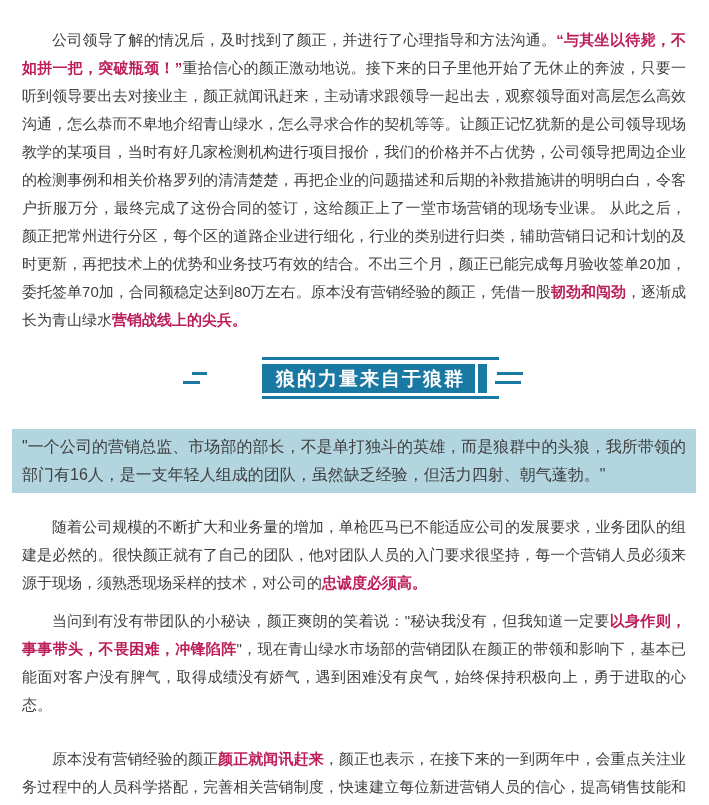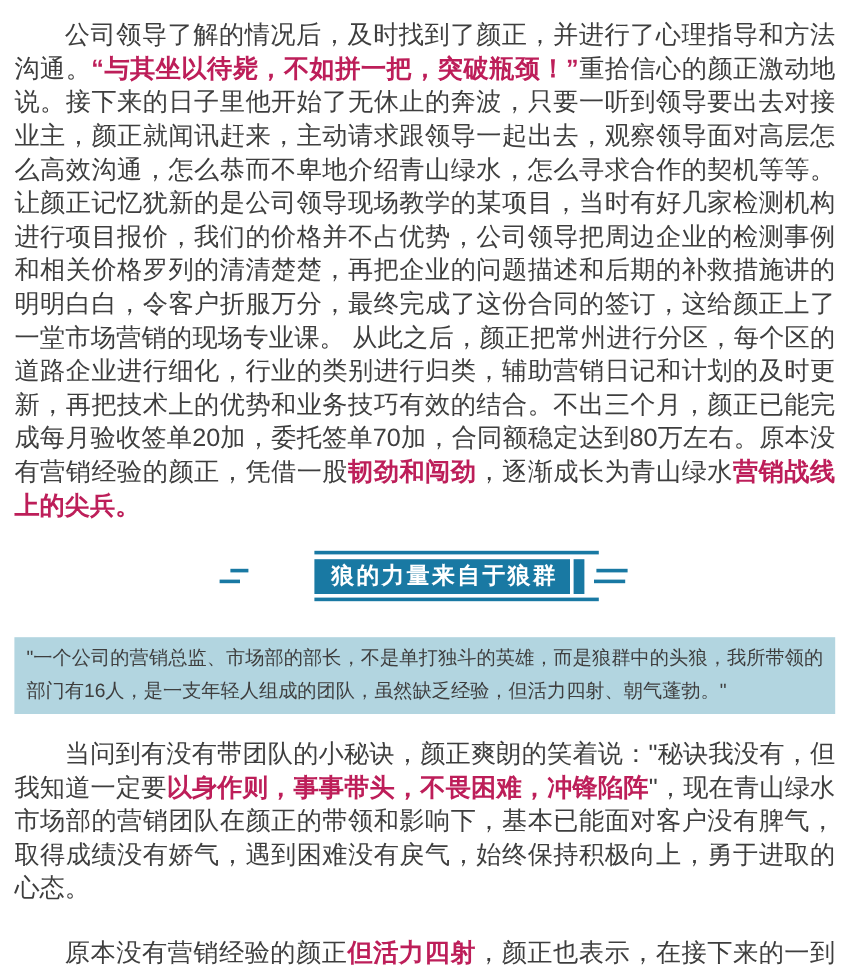--- a/index.html
+++ b/index.html
@@ -11,22 +11,22 @@
   *{ box-sizing:border-box; }
   html,body{ margin:0; padding:0; }
   body{
     width:709px;
     min-height:805px;
     background:#ffffff;
     font-family:"Liberation Sans","DejaVu Sans",sans-serif;
   }
   .article{ padding:16px 13px 12px 12px; }
   .para{
-    margin:0;
-    font-size:21px;
+    margin:10px;
+    font-size:15px;
     line-height:28px;
     color:var(--ink);
     text-align:justify;
     text-indent:2em;
   }
   .para.gap-top{ margin-top:26px; }
   .em{ color:var(--accent); font-weight:700; }
 
   
   .banner{
@@ -90,18 +90,19 @@
         <div class="strip-gap"></div>
         <div class="strip"></div>
       </div>
       <div class="hline bottom"></div>
     </div>
     <span class="dash dash-right"></span>
   </div>
 
   <blockquote class="quote">"一个公司的营销总监、市场部的部长，不是单打独斗的英雄，而是狼群中的头狼，我所带领的部门有16人，是一支年轻人组成的团队，虽然缺乏经验，但活力四射、朝气蓬勃。"</blockquote>
 
+  <p class="para"><span>随着公司规模的不断扩大和业务量的增加，单枪匹马已不能适应公司的发展要求，业务团队的组建是必然的。很快颜正就有了自己的团队，他对团队人员的入门要求很坚持，每一个营销人员必须来源于现场，须熟悉现场采样的技术，对公司的</span><span class="em">忠诚度必须高。</span></p>
 
   <p class="para"><span>当问到有没有带团队的小秘诀，颜正爽朗的笑着说："秘诀我没有，但我知道一定要</span><span class="em">以身作则，事事带头，不畏困难，冲锋陷阵</span><span>"，现在青山绿水市场部的营销团队在颜正的带领和影响下，基本已能面对客户没有脾气，取得成绩没有娇气，遇到困难没有戾气，始终保持积极向上，勇于进取的心态。</span></p>
 
-  <p class="para gap-top"><span>原本没有营销经验的颜正</span><span class="em">但活力四射</span><span>，颜正也表示，在接下来的一到两年中，会重点关注业务过程中的人员科学搭配，完善相关营销制度，快速建立每位新进营销人员的信心，提高销售技能和现场技能的培训。</span></p>
+  <p class="para gap-top"><span>原本没有营销经验的颜正</span><span class="em">颜正就闻讯赶来</span><span>，颜正也表示，在接下来的一到两年中，会重点关注业务过程中的人员科学搭配，完善相关营销制度，快速建立每位新进营销人员的信心，提高销售技能和现场技能的培训。</span></p>
 
 </main>
 
 </body></html>

